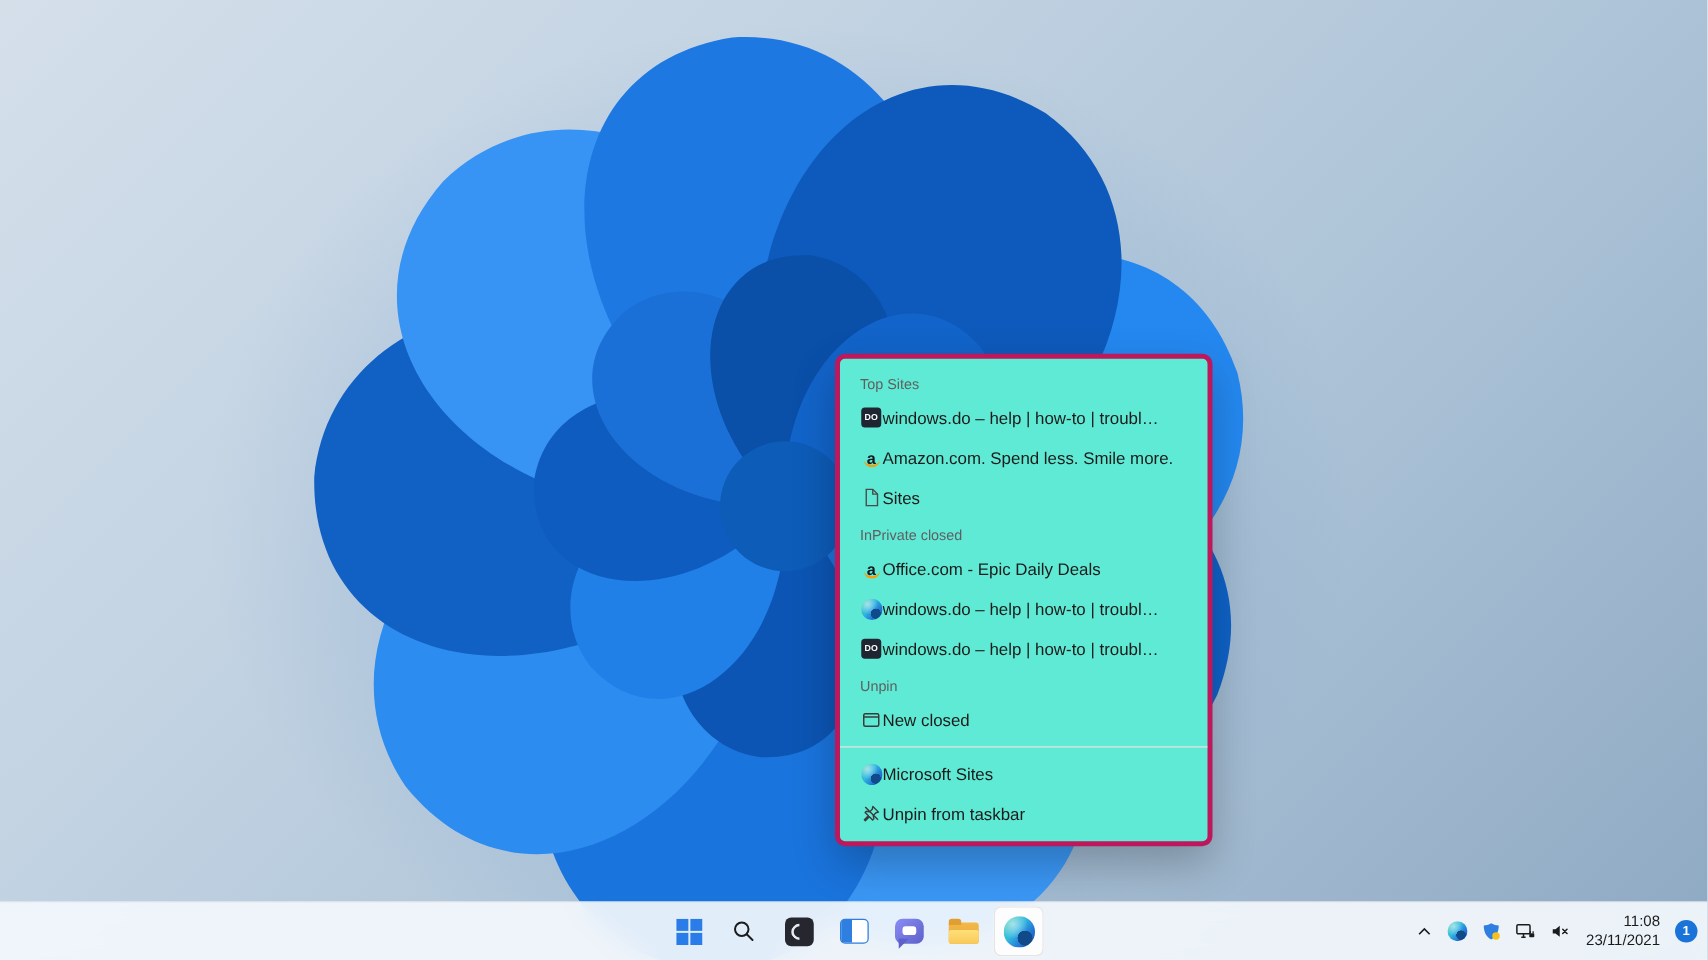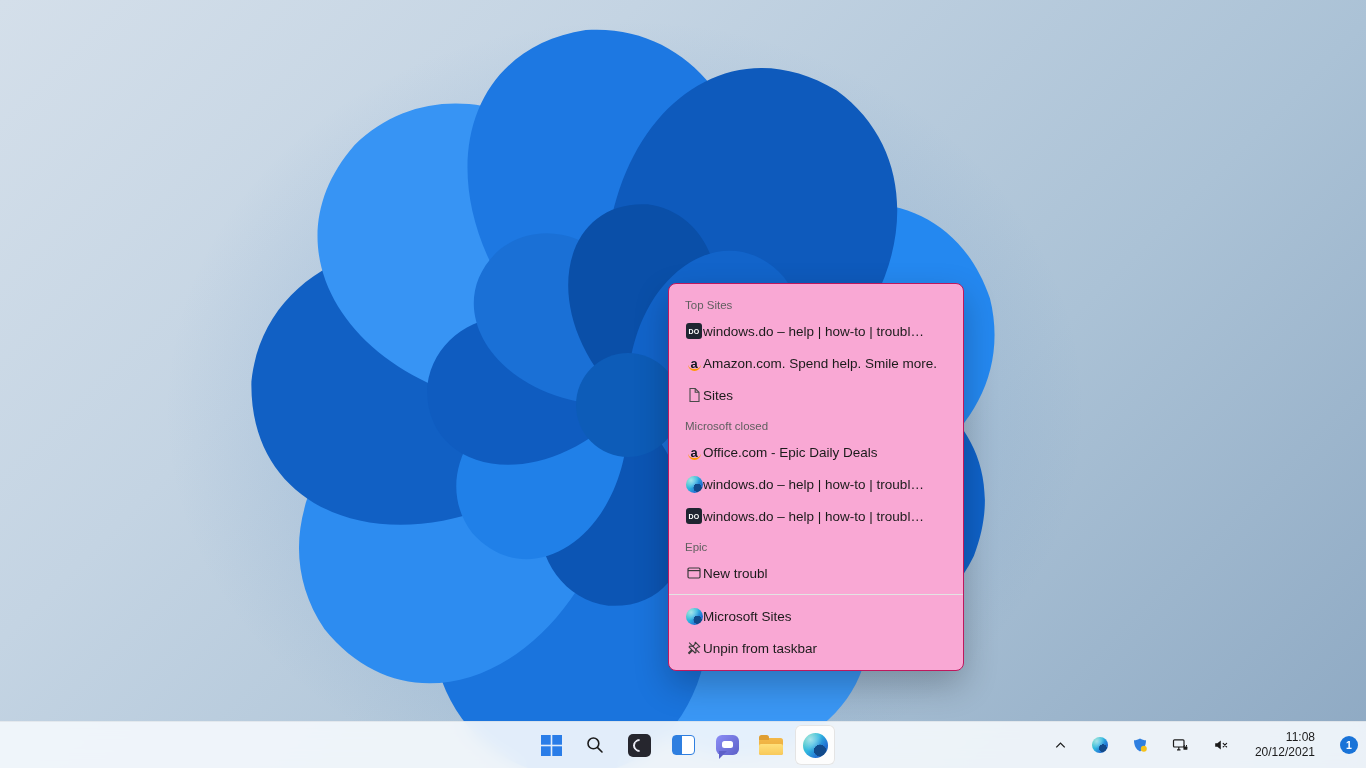--- a/index.html
+++ b/index.html
@@ -8,21 +8,21 @@
     font-family:"Liberation Sans","DejaVu Sans",sans-serif;
     background:linear-gradient(135deg,#d4dfea 0%,#c4d4e3 30%,#abc2d6 65%,#8fa9c3 100%);
     background:linear-gradient(135deg,#d4dfea 0%,#c4d4e3 30%,#abc2d6 65%,#8ea9c3 100%);
     -webkit-font-smoothing:antialiased;
   }
   .wallpaper{position:absolute;inset:0;z-index:0;}
 
   
   .jumplist{
     position:absolute;left:668px;top:283px;width:294px;z-index:5;
-    background:#f9a8d4;border:1px solid #be185d;border-radius:8px;
+    background:#5eead4;border:4px solid #be185d;border-radius:8px;
     box-shadow:0 14px 34px rgba(0,0,0,.24);
     padding:6px 0;color:#1b1b1b;font-size:13.5px;
   }
   .jl-title{padding:9px 16px 4px;font-size:11.5px;color:#5f5f5f;}
   .jl-item{display:flex;align-items:center;padding:7px 16px;cursor:default;}
   .jl-label{white-space:nowrap;overflow:hidden;text-overflow:ellipsis;flex:1;}
   .jl-divider{height:1px;background:#e3e3e3;margin:5px 0;}
   .ji-ic{width:18px;height:18px;display:flex;align-items:center;justify-content:center;flex:none;}
 
   .ic-do{width:16px;height:16px;background:#1f2531;border-radius:3px;color:#fff;
@@ -59,21 +59,21 @@
   .ic-taskview{width:23px;height:20px;border:1.6px solid #2f7fe0;border-radius:4px;
     background:linear-gradient(90deg,#2f7fe0 0 42%,#ffffff 42%);box-sizing:border-box;}
   .ic-chat{width:23px;height:20px;background:linear-gradient(135deg,#8b8df6,#5d60c8);border-radius:6px;position:relative;}
   .ic-chat::before{content:"";position:absolute;left:6px;top:6px;width:11px;height:7px;background:#fff;border-radius:2.5px;}
   .ic-chat::after{content:"";position:absolute;left:3px;bottom:-4px;border:4px solid transparent;border-top-color:#5d60c8;border-left-color:#5d60c8;}
   .ic-folder{width:24px;height:17px;position:relative;background:linear-gradient(180deg,#f3b848,#e8a93a);border-radius:2.5px;margin-top:3px;}
   .ic-folder::before{content:"";position:absolute;top:-3.5px;left:0;width:10px;height:5px;background:#e09f33;border-radius:2.5px 2.5px 0 0;}
   .ic-folder::after{content:"";position:absolute;left:0;right:0;bottom:0;height:11px;background:linear-gradient(180deg,#ffe07a,#f8c95a);border-radius:2px;}
 
   
-  .tb-right{position:absolute;right:4px;top:0;height:46px;display:flex;align-items:center;gap:14px;}
+  .tb-right{position:absolute;right:4px;top:0;height:46px;display:flex;align-items:center;gap:1px;}
   .tray-btn{height:36px;border-radius:5px;display:flex;align-items:center;justify-content:center;padding:0 5px;cursor:default;}
   .clock{font-size:12px;line-height:15px;text-align:right;color:#1b1b1b;padding:0 7px;}
   .badge{min-width:18px;height:18px;border-radius:50%;background:#1973d8;color:#fff;
     font-size:10.5px;font-weight:700;display:flex;align-items:center;justify-content:center;margin:0 4px 0 4px;}
 </style>
 </head>
 <body>
 
 <svg class="wallpaper" viewBox="0 0 1366 768" width="1366" height="768">
   <defs>
@@ -115,59 +115,59 @@
       <div class="jl-item">
         <span class="ji-ic">
           <span class="ic-do">DO</span>
         </span>
         <span class="jl-label">windows.do – help | how-to | troubl…</span>
       </div>
       <div class="jl-item">
         <span class="ji-ic">
           <span class="ic-amazon">a</span>
         </span>
-        <span class="jl-label">Amazon.com. Spend help. Smile more.</span>
+        <span class="jl-label">Amazon.com. Spend less. Smile more.</span>
       </div>
       <div class="jl-item">
         <span class="ji-ic">
           <svg width="16" height="16" viewBox="0 0 16 16">
             <path d="M4 1.5h5.2L13 5.3V14.5H4z" fill="none" stroke="#4a4a4a" stroke-width="1.1"></path>
             <path d="M9.2 1.5v3.8H13" fill="none" stroke="#4a4a4a" stroke-width="1.1"></path>
           </svg>
         </span>
         <span class="jl-label">Sites</span>
       </div>
-      <div class="jl-title">Microsoft closed</div>
+      <div class="jl-title">InPrivate closed</div>
       <div class="jl-item">
         <span class="ji-ic">
           <span class="ic-amazon">a</span>
         </span>
         <span class="jl-label">Office.com - Epic Daily Deals</span>
       </div>
       <div class="jl-item">
         <span class="ji-ic">
           <span class="ic-edge-sm"></span>
         </span>
         <span class="jl-label">windows.do – help | how-to | troubl…</span>
       </div>
       <div class="jl-item">
         <span class="ji-ic">
           <span class="ic-do">DO</span>
         </span>
         <span class="jl-label">windows.do – help | how-to | troubl…</span>
       </div>
-      <div class="jl-title">Epic</div>
+      <div class="jl-title">Unpin</div>
       <div class="jl-item">
         <span class="ji-ic">
           <svg width="16" height="16" viewBox="0 0 16 16">
             <rect x="2" y="3" width="12" height="10" rx="1.2" fill="none" stroke="#3a3a3a" stroke-width="1.2"></rect>
             <path d="M2 5.6h12" stroke="#3a3a3a" stroke-width="1.2"></path>
           </svg>
         </span>
-        <span class="jl-label">New troubl</span>
+        <span class="jl-label">New closed</span>
       </div>
     </div>
   <div class="jl-divider"></div>
   <div id="jl-footer">
       <div class="jl-item">
         <span class="ji-ic">
           <span class="ic-edge-sm"></span>
         </span>
         <span class="jl-label">Microsoft Sites</span>
       </div>
@@ -253,18 +253,18 @@
       <span style="display:flex;">
         <svg width="16" height="16" viewBox="0 0 16 16">
             <path d="M2.2 6.3h2.2L7.8 3.6v8.8L4.4 9.7H2.2z" fill="#1b1b1b"></path>
             <path d="M10.2 6.4l3.4 3.4M13.6 6.4l-3.4 3.4" stroke="#1b1b1b" stroke-width="1.2" stroke-linecap="round"></path>
           </svg>
       </span>
     </div>
     <div class="tray-btn clock">
       <div>
         <div>11:08</div>
-        <div>20/12/2021</div>
+        <div>23/11/2021</div>
       </div>
     </div>
     <div class="badge">1</div>
   </div>
 </div>
 
 </body></html>

